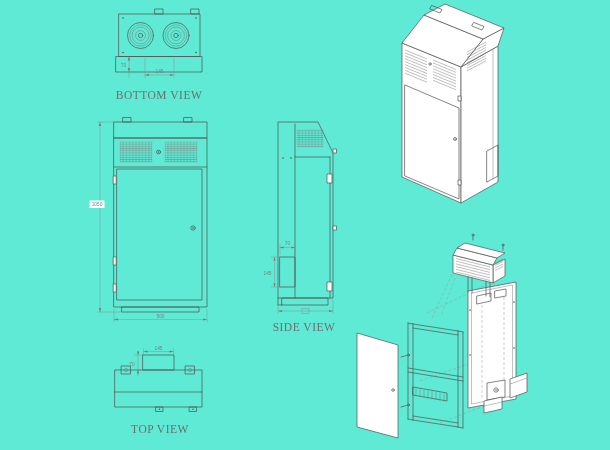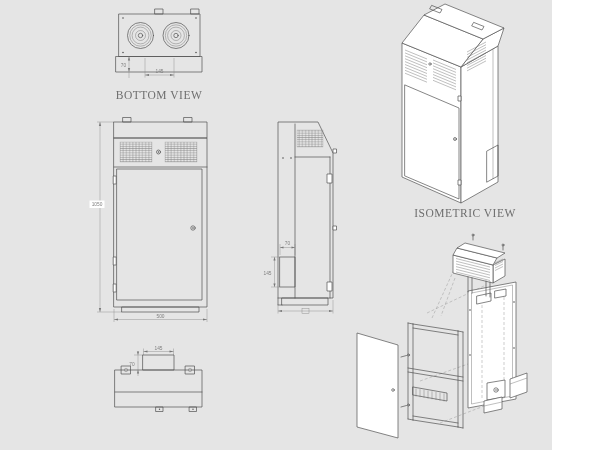--- a/index.html
+++ b/index.html
@@ -1,16 +1,16 @@
 <!DOCTYPE html>
 <html><head>
 <meta charset="utf-8">
 <style>
   html,body{margin:0;padding:0;background:#ffffff;}
-  .canvas{position:relative;width:552px;height:450px;background:#e5e5e5;overflow:hidden;
+  .canvas{position:relative;width:610px;height:450px;background:#5eead4;overflow:hidden;
           font-family:"Liberation Serif", serif;}
   .view-label{position:absolute;width:150px;text-align:center;font-size:11.5px;
               letter-spacing:.5px;color:#6e6e6e;white-space:nowrap;}
   svg{position:absolute;overflow:visible;}
   .ln{stroke:#525252;stroke-width:.7;fill:none;stroke-linejoin:round;stroke-linecap:round;}
   .lnf{stroke:#525252;stroke-width:.7;fill:#ffffff;stroke-linejoin:round;}
   .thin{stroke:#6f6f6f;stroke-width:.45;fill:none;}
   .dim{stroke:#8a8a8a;stroke-width:.45;fill:none;}
   .arr{fill:#777777;stroke:none;}
   .dimtext{font:4.8px "Liberation Sans", sans-serif;fill:#7f7f7f;}
@@ -162,20 +162,21 @@
 
     <g>
       <line class="dim" x1="278" y1="306" x2="278" y2="313.5"></line>
       <line class="dim" x1="333" y1="300" x2="333" y2="313.5"></line>
       <line class="dim" x1="278" y1="311" x2="333" y2="311"></line>
       <polygon class="arr" points="278,311 282,309.9 282,312.1"></polygon>
       <polygon class="arr" points="333,311 329,309.9 329,312.1"></polygon>
       <rect class="dim" x="302" y="308.5" width="7" height="5" fill="#ffffff"></rect>
     </g>
   </svg>
+  <div class="view-label" style="left:229px;top:321px;">SIDE VIEW</div>
 
   <svg style="left:103px;top:340px;" width="117" height="97" viewBox="103 340 117 97">
 
     <g>
       <line class="dim" x1="143.5" y1="355" x2="143.5" y2="348.5"></line>
       <line class="dim" x1="173.5" y1="355" x2="173.5" y2="348.5"></line>
       <line class="dim" x1="143.5" y1="351.5" x2="173.5" y2="351.5"></line>
       <polygon class="arr" points="143.5,351.5 147.5,350.4 147.5,352.6"></polygon>
       <polygon class="arr" points="173.5,351.5 169.5,350.4 169.5,352.6"></polygon>
       <text class="dimtext" x="158.5" y="349.5" text-anchor="middle">145</text>
@@ -200,20 +201,21 @@
     <g>
       <rect class="ln" x="185.5" y="366" width="9" height="8"></rect>
       <circle class="thin" cx="190" cy="370" r="1.7"></circle>
     </g>
 
     <rect class="ln" x="156" y="407" width="7" height="4.5"></rect>
     <rect class="ln" x="189.5" y="407" width="7" height="4.5"></rect>
     <circle class="dot" cx="159.5" cy="409.3" r="0.7"></circle>
       <circle class="dot" cx="193" cy="409.3" r="0.7"></circle>
   </svg>
+  <div class="view-label" style="left:85px;top:423px;">TOP VIEW</div>
 
   <svg style="left:390px;top:0;" width="168" height="230" viewBox="390 0 168 230">
 
     <polygon class="lnf" points="402,43 461,67 461,203 402,177"></polygon>
     <polygon class="lnf" points="461,67 498,46 498,182 461,203"></polygon>
 
     <polygon class="lnf" points="461,67 483,39 504,28 498,46"></polygon>
     <polygon class="lnf" points="402,43 461,67 483,39 424,15"></polygon>
     <polygon class="lnf" points="424,15 483,39 504,28 445,4"></polygon>
     <polygon class="ln" points="430,9 440,13 442,9.5 432,5.5"></polygon>
@@ -233,21 +235,20 @@
     <line class="thin" x1="493" y1="49" x2="493" y2="179"></line>
 
     <polygon class="ln" points="405,85 459,108 459,199 405,176"></polygon>
     <circle class="ln" cx="455" cy="139" r="1.5"></circle>
     <circle class="dot" cx="455" cy="139" r="0.6"></circle>
     <rect class="lnf" x="458" y="96" width="3" height="5"></rect>
     <rect class="lnf" x="458" y="180" width="3" height="5"></rect>
 
     <polygon class="ln" points="487,151 498,145 498,176 487,182"></polygon>
   </svg>
-  <div class="view-label" style="left:390px;top:207px;">ISOMETRIC VIEW</div>
 
   <svg style="left:350px;top:230px;" width="260" height="215" viewBox="350 230 260 215">
 
     <g class="dash">
       <path d="M427,313 L486,285 M420,381 L502,352 M440,423 L497,401 M455,278 L441,316 M432,318 L462,252"></path>
     </g>
 
     <polygon class="lnf" points="357,333 398,345 398,438 357,427"></polygon>
     <circle class="ln" cx="393" cy="390" r="1.3"></circle>
     <g class="ln">

